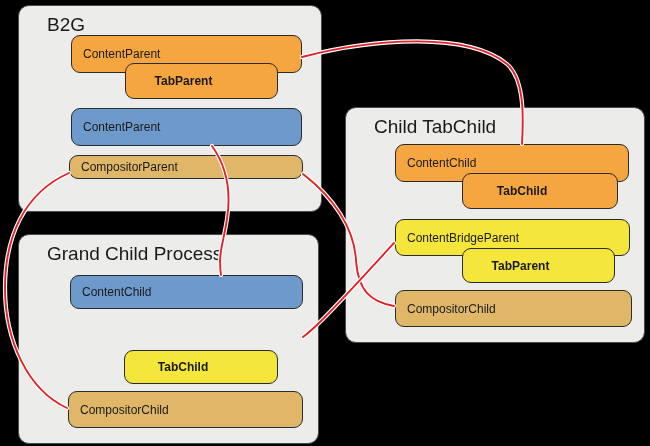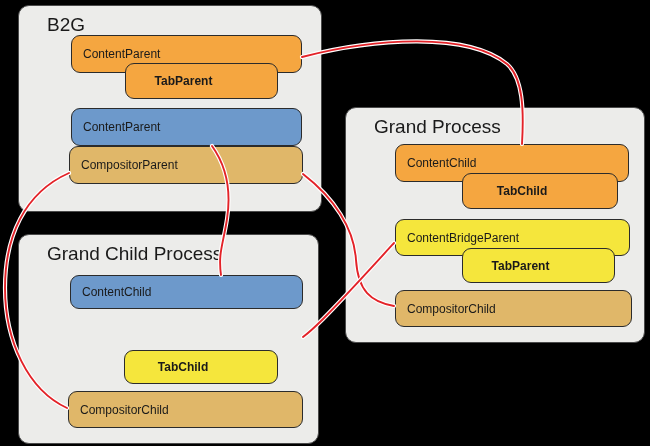--- a/index.html
+++ b/index.html
@@ -73,37 +73,37 @@
 </head>
 <body>
 
 <div id="canvas">
 
   <div class="container" style="left:18px; top:5px; width:304px; height:207px">
     <div class="container-title">B2G</div>
   </div>
 
   <div class="container" style="left:345px; top:107px; width:300px; height:236px">
-    <div class="container-title">Grand Process</div>
+    <div class="container-title">Child TabChild</div>
   </div>
 
   <div class="container" style="left:18px; top:234px; width:301px; height:210px">
     <div class="container-title">Grand Child Process</div>
   </div>
 
   <div class="node orange" style="left:71px; top:35px; width:231px; height:38px">
     <span class="node-label">ContentParent</span>
   </div>
   <div class="node orange tab" style="left:125px; top:63px; width:153px; height:36px">
     <span class="node-label">TabParent</span>
   </div>
   <div class="node blue" style="left:71px; top:108px; width:231px; height:38px">
     <span class="node-label">ContentParent</span>
   </div>
-  <div class="node tan" style="left:69px; top:146px; width:234px; height:38px">
+  <div class="node tan" style="left:69px; top:155px; width:234px; height:24px">
     <span class="node-label">CompositorParent</span>
   </div>
 
   <div class="node orange" style="left:395px; top:144px; width:234px; height:38px">
     <span class="node-label">ContentChild</span>
   </div>
   <div class="node orange tab" style="left:462px; top:173px; width:156px; height:36px">
     <span class="node-label">TabChild</span>
   </div>
   <div class="node yellow" style="left:395px; top:219px; width:235px; height:37px">

